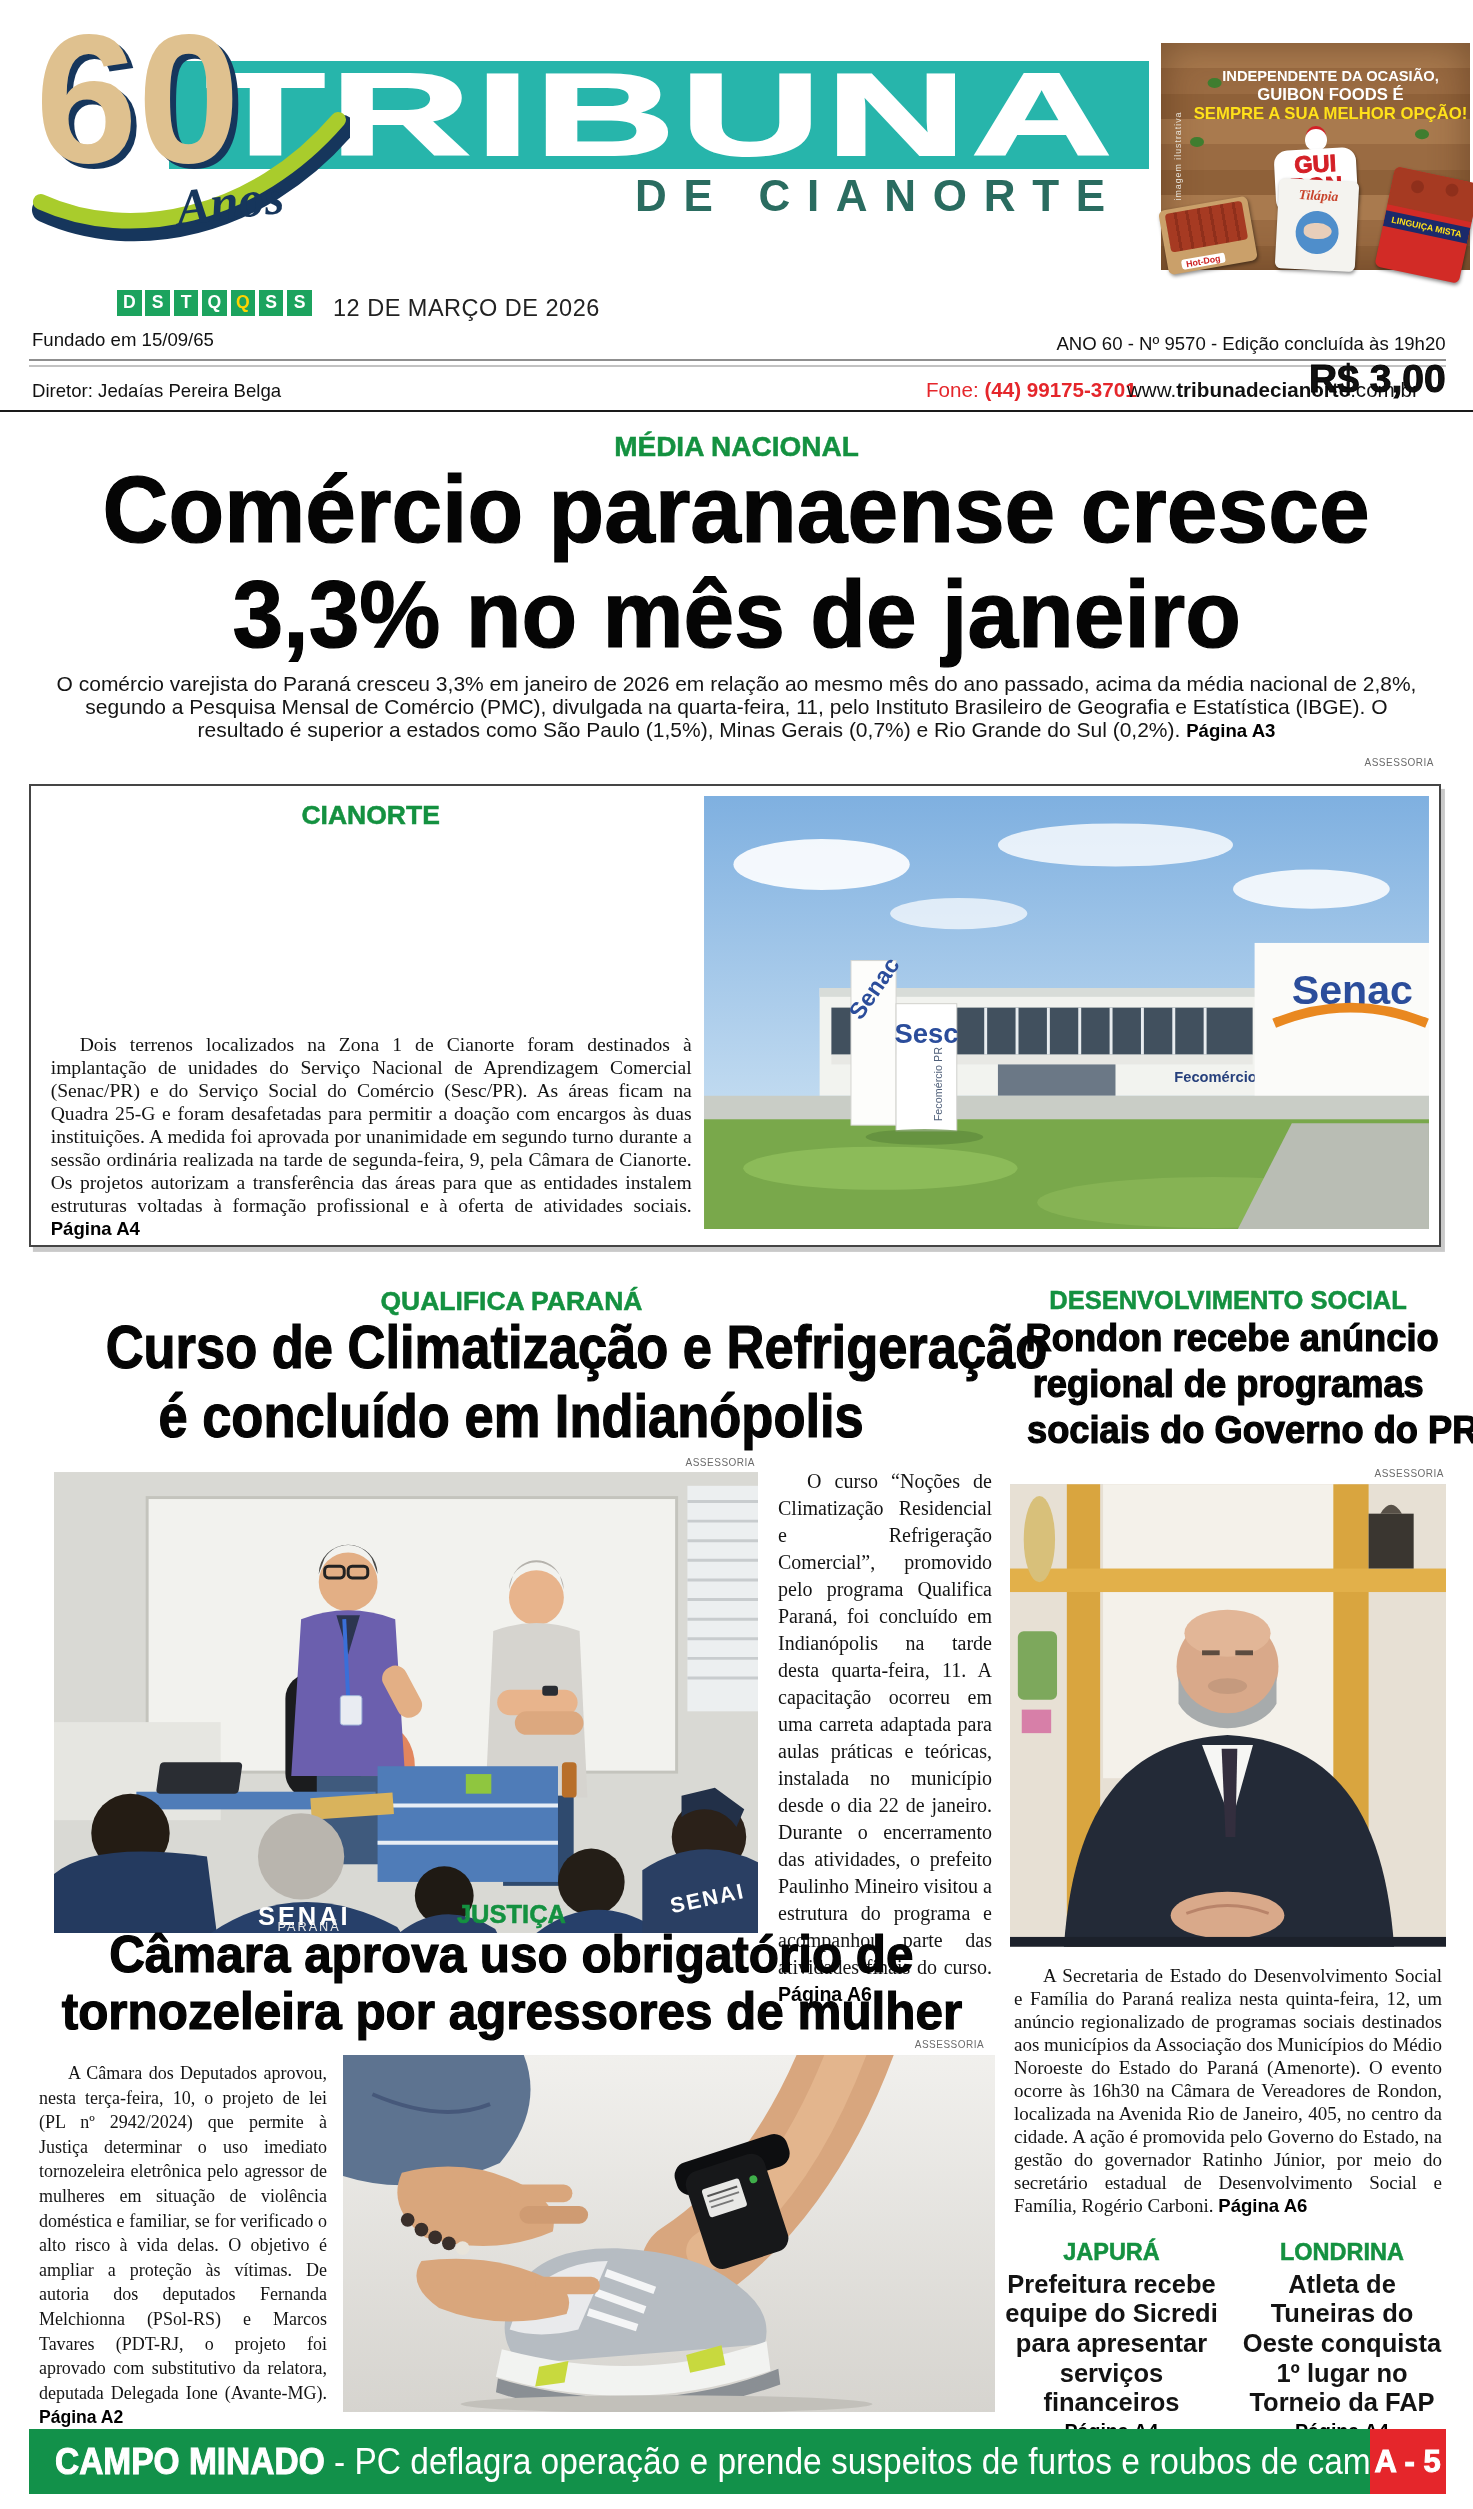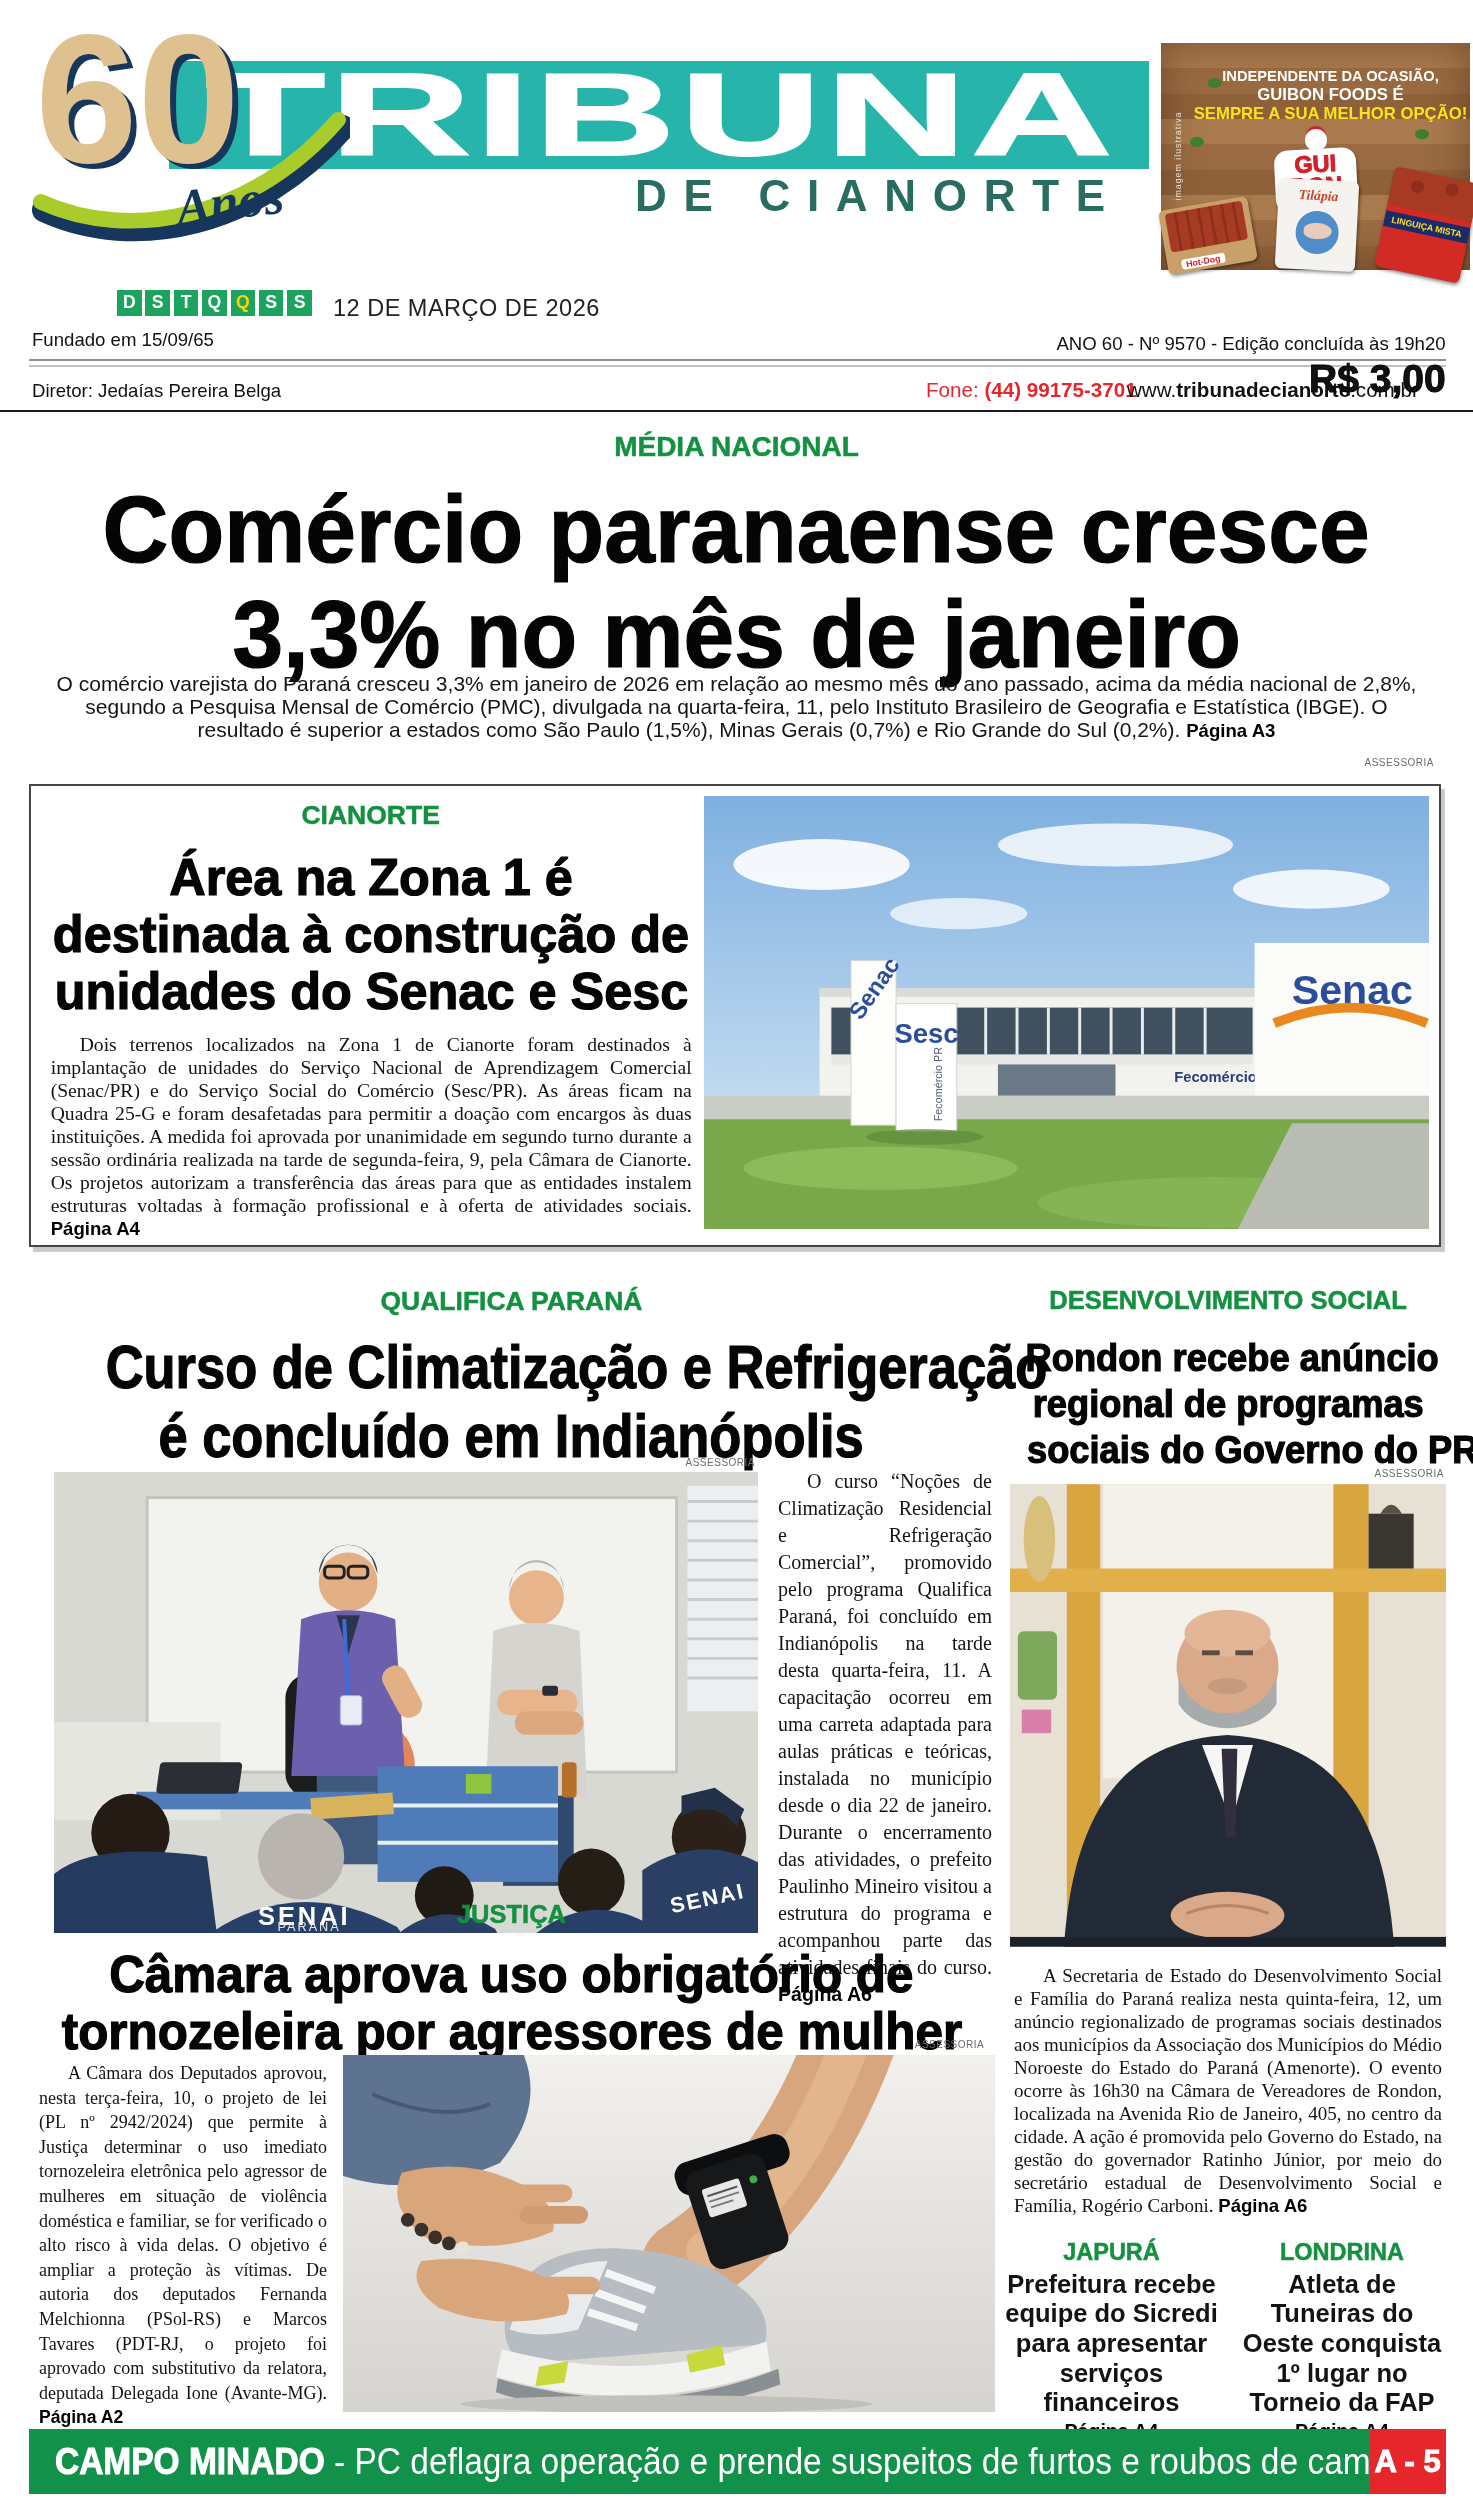--- a/index.html
+++ b/index.html
@@ -3,21 +3,21 @@
 <meta charset="utf-8">
 <style>
   html,body{margin:0;padding:0;background:#fff;}
   .page{position:relative;width:1473px;height:2509px;background:#fff;overflow:hidden;
         font-family:"Liberation Sans",sans-serif;color:#111;}
   .abs{position:absolute;}
   .cond{display:inline-block;transform-origin:50% 50%;white-space:nowrap;}
   .hv{-webkit-text-stroke:1.2px #000;}
   .hv-w{-webkit-text-stroke:2px #fff;}
   .kicker{font-weight:700;color:#149140;text-align:center;-webkit-text-stroke:0.5px #149140;}
-  .headline{font-weight:700;color:#050505;text-align:center;margin-top:20px;}
+  .headline{font-weight:700;color:#050505;text-align:center;}
   .serifbody{font-family:"Liberation Serif","DejaVu Serif",serif;text-align:justify;color:#141414;}
   .serifbody p{margin:4px;text-indent:29px;}
   .pageref{font-family:"Liberation Sans",sans-serif;font-weight:700;color:#000;}
   .credit{font-size:10px;color:#6b6b6b;letter-spacing:0.5px;text-align:right;}
   .photo{overflow:hidden;background:#ddd;}
   .photo svg{display:block;}
   
   .tealband{background:#27b5ab;}
   .tribuna{color:#fff;font-weight:700;font-size:116px;letter-spacing:2.9px;line-height:1;}
   .decianorte{color:#2a6c60;font-weight:700;font-size:44px;letter-spacing:16.7px;}
@@ -112,25 +112,20 @@
     <span class="cond hv" style="transform:scaleX(.97);">3,3% no mês de janeiro</span>
   </div>
   <div class="abs" style="left:53px;width:1367px;top:672px;font-size:21px;line-height:23px;text-align:center;color:#151515;">
     <span>O comércio varejista do Paraná cresceu 3,3% em janeiro de 2026 em relação ao mesmo mês do ano passado, acima da média nacional de 2,8%, segundo a Pesquisa Mensal de Comércio (PMC), divulgada na quarta-feira, 11, pelo Instituto Brasileiro de Geografia e Estatística (IBGE). O resultado é superior a estados como São Paulo (1,5%), Minas Gerais (0,7%) e Rio Grande do Sul (0,2%).</span>
     <b class="pageref" style="font-size:18.6px;">Página A3</b>
   </div>
 
   <div class="abs credit" style="right:39px;top:757px;">ASSESSORIA</div>
   <div class="abs" style="left:29px;top:784px;width:1408px;height:459px;border:2.9px solid #454545;box-shadow:3.9px 4.9px 0 #c9c9c9;background:#fff;">
     <div class="abs kicker" style="left:13.7px;width:652px;top:13.7px;font-size:26.5px;">CIANORTE</div>
-    <div class="abs headline" style="left:7.8px;width:665px;top:43px;font-size:52px;line-height:1.1;">
-      <span class="cond hv" style="transform:scaleX(.97);">Área na Zona 1 é</span><br>
-      <span class="cond hv" style="transform:scaleX(.97);">destinada à construção de</span><br>
-      <span class="cond hv" style="transform:scaleX(.97);">unidades do Senac e Sesc</span>
-    </div>
     <div class="abs serifbody" style="left:15.7px;width:649px;top:243px;font-size:19.6px;line-height:23px;">
       <p><span>Dois terrenos localizados na Zona 1 de Cianorte foram destinados à implantação de unidades do Serviço Nacional de Aprendizagem Comercial (Senac/PR) e do Serviço Social do Comércio (Sesc/PR). As áreas ficam na Quadra 25-G e foram desafetadas para permitir a doação com encargos às duas instituições. A medida foi aprovada por unanimidade em segundo turno durante a sessão ordinária realizada na tarde de segunda-feira, 9, pela Câmara de Cianorte. Os projetos autorizam a transferência das áreas para que as entidades instalem estruturas voltadas à formação profissional e à oferta de atividades sociais. </span><b class="pageref" style="font-size:18.6px;">Página A4</b></p>
     </div>
 
     <div class="abs photo" style="right:9.8px;top:9.8px;width:725px;height:433px;">
       <svg viewBox="0 0 740 442" width="725" height="433">
         <defs>
             <linearGradient id="sky" x1="0" y1="0" x2="0" y2="1">
           <stop offset="0" stop-color="#7fb0e0"></stop>
               <stop offset="1" stop-color="#dcecf7"></stop>

